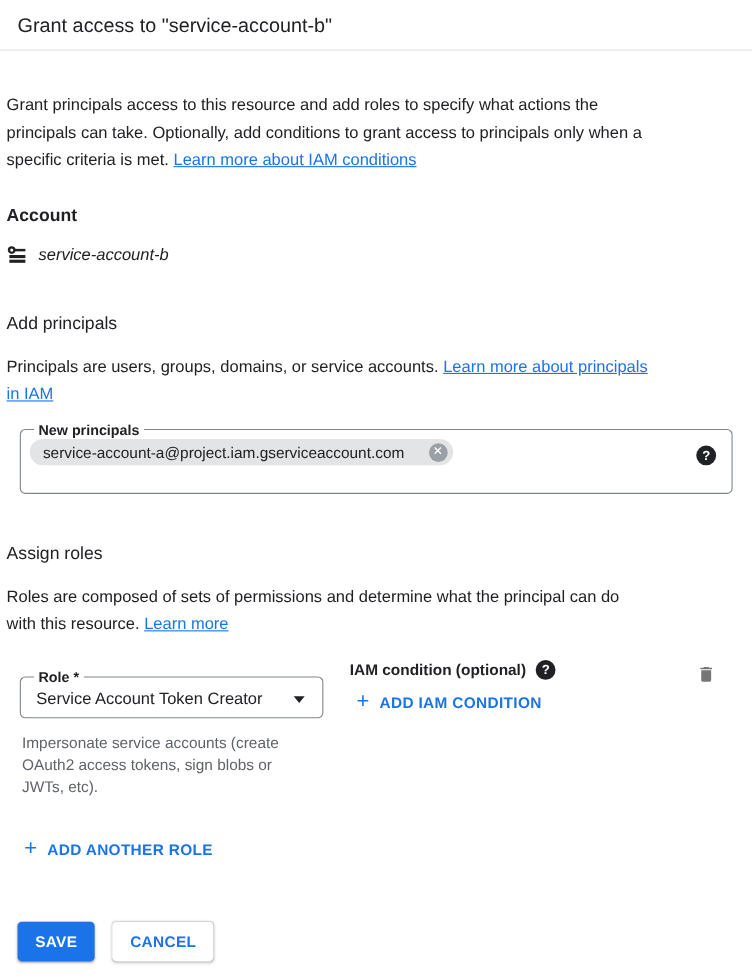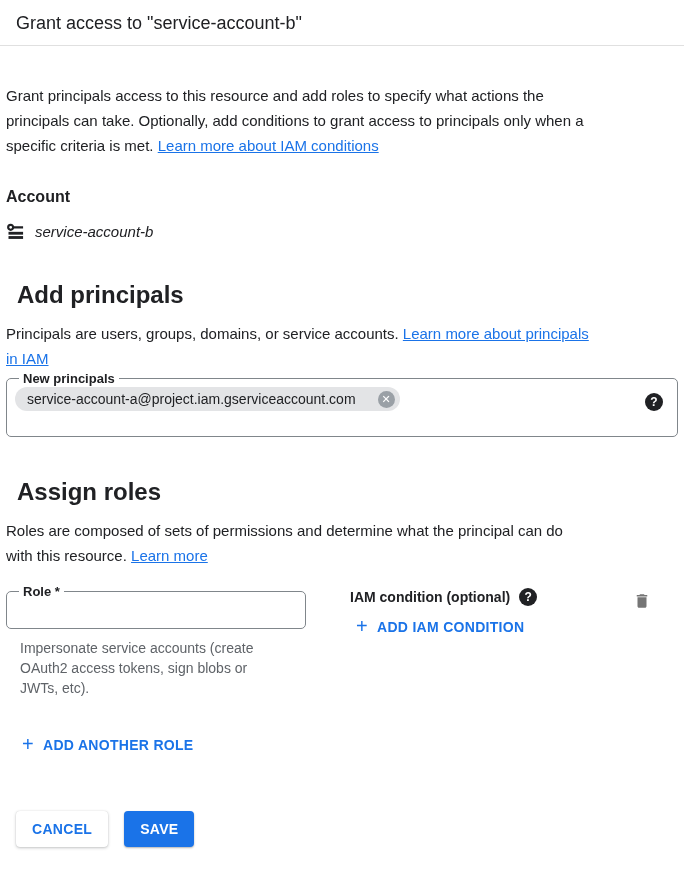--- a/index.html
+++ b/index.html
@@ -14,27 +14,27 @@
 
   .content { padding: 0 6px; }
 
   .body-text { font-size: 15px; line-height: 25px; margin: 0; white-space: pre-line; color: #202124; }
   .intro { margin-top: 37px; }
   a.link { color: #1a73e8; text-decoration: underline; cursor: pointer; }
 
   .resource-heading { font-size: 16px; font-weight: 700; margin: 29px 0 0; line-height: 20px; }
   .resource-row { display: flex; align-items: center; gap: 9px; margin-top: 15px; font-size: 15px; line-height: 20px; font-style: italic; }
 
-  .section-heading { font-size: 24px; font-weight: 700; margin: 11px; line-height: 24px; }
+  .section-heading { font-size: 16px; font-weight: 400; margin: 0; line-height: 24px; }
   .heading-add-principals { margin-top: 41px; }
   .heading-assign-roles { margin-top: 43px; }
   .section-desc { margin-top: 14px; }
 
   fieldset.outlined-field {
-    border: 1px solid #80868b; border-radius: 5px; margin: 0; position: relative;
+    border: 1px solid #80868b; border-radius: 5px; margin: 12px; position: relative;
   }
   fieldset.outlined-field legend {
     font-size: 13px; font-weight: 700; color: #202124; padding: 0 4px; margin-left: 4px; line-height: 15px;
   }
   .principals-field { margin-top: 16px; height: 66px; padding: 0 12px 10px 8px; }
 
   .chip {
     display: inline-flex; align-items: center; gap: 22px;
     background: #e3e4e6; border-radius: 14px; padding: 3px 5px 3px 12px;
     font-size: 14px; line-height: 18px; margin-top: 1px; color: #202124;
@@ -54,21 +54,21 @@
   .principals-help { position: absolute; right: 14px; top: 7px; }
 
   .role-row { display: flex; align-items: flex-start; margin-top: 16px; gap: 12px; }
   .role-col { width: 300px; flex: none; }
   .role-field { height: 45px; padding: 0 10px 0 8px; }
   .role-value-row { display: flex; align-items: center; justify-content: space-between; padding: 3px 6px 0 6px; }
   .role-value { font-size: 15px; line-height: 20px; }
   .caret-down { width: 0; height: 0; border-left: 5px solid transparent; border-right: 5px solid transparent; border-top: 6px solid #202124; }
   .role-help-text { margin: 9px 0 0; padding-left: 14px; font-size: 14px; line-height: 20px; color: #5f6368; white-space: pre-line; }
 
-  .condition-col { margin-left: 32px; padding-top: 4px; }
+  .condition-col { padding-top: 4px; }
   .condition-label-row { display: flex; align-items: center; gap: 9px; font-size: 14px; font-weight: 700; color: #202124; line-height: 18px; }
   .text-btn {
     display: inline-flex; align-items: center; gap: 9px;
     color: #1a73e8; font-size: 14px; font-weight: 700; letter-spacing: 0.3px;
     background: none; border: none; padding: 0; cursor: pointer;
     font-family: "Liberation Sans", sans-serif;
   }
   .plus-glyph { font-size: 20px; font-weight: 400; line-height: 1; margin-top: -2px; }
   .add-condition-btn { margin-top: 12px; margin-left: 6px; }
   .delete-btn { margin-left: auto; margin-right: 27px; margin-top: 7px; background: none; border: none; padding: 0; cursor: pointer; }
@@ -125,20 +125,24 @@
   </fieldset>
 
   <h2 class="section-heading heading-assign-roles">Assign roles</h2>
   <p class="body-text section-desc"><span>Roles are composed of sets of permissions and determine what the principal can do
 with this resource. </span><a class="link">Learn more</a></p>
 
   <div class="role-row">
     <div class="role-col">
       <fieldset class="outlined-field role-field">
         <legend>Role *</legend>
+        <div class="role-value-row">
+          <span class="role-value">Service Account Token Creator</span>
+          <span class="caret-down"></span>
+        </div>
       </fieldset>
       <p class="role-help-text">Impersonate service accounts (create
 OAuth2 access tokens, sign blobs or
 JWTs, etc).</p>
     </div>
 
     <div class="condition-col">
       <div class="condition-label-row">
         <span>IAM condition (optional)</span>
         <span class="help-badge">?</span>
@@ -159,15 +163,15 @@
   </div>
 
   <button class="text-btn add-role-btn">
     <span class="plus-glyph">+</span>
     <span>ADD ANOTHER ROLE</span>
   </button>
 
 </div>
 
 <div class="actions">
+  <button class="btn btn-save">SAVE</button>
   <button class="btn btn-cancel">CANCEL</button>
-  <button class="btn btn-save">SAVE</button>
 </div>
 
 </body></html>

